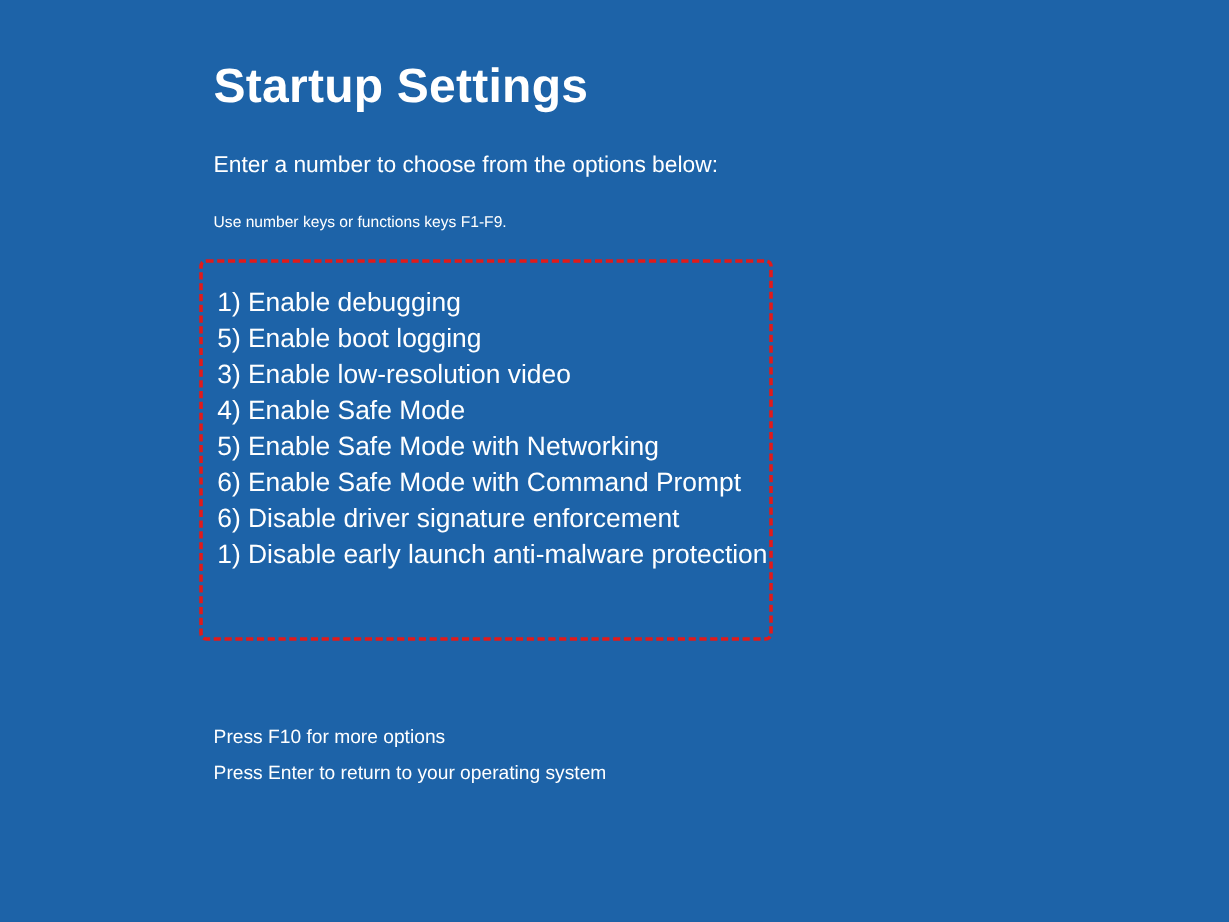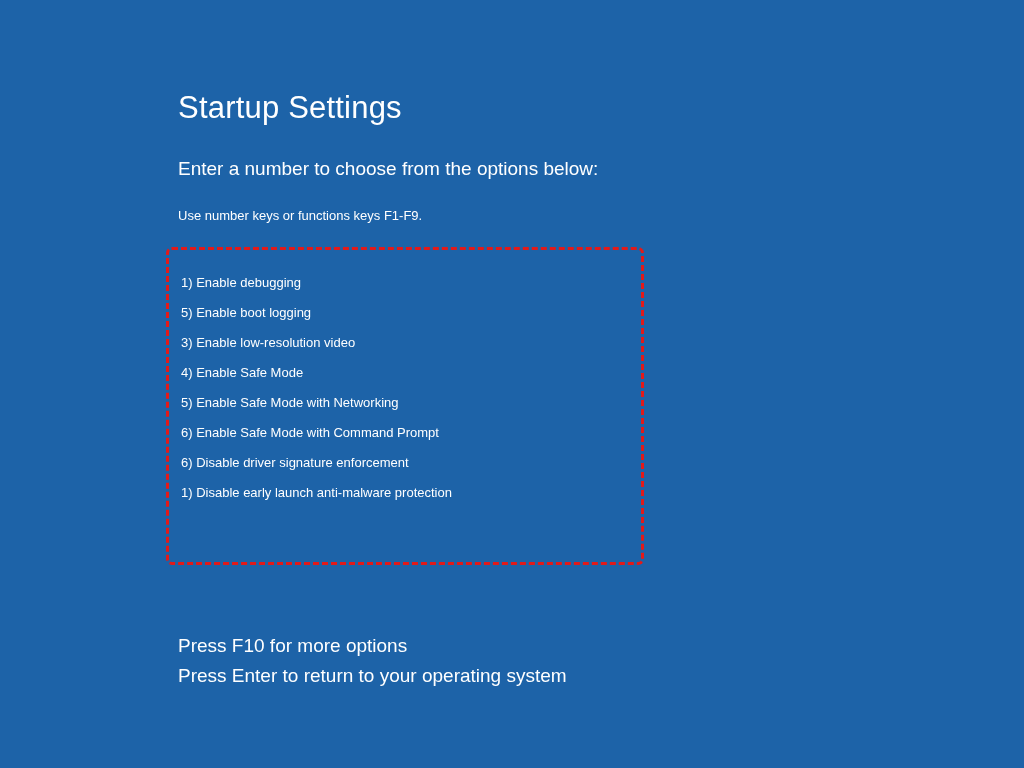--- a/index.html
+++ b/index.html
@@ -10,56 +10,55 @@
       font-family: "Segoe UI Light", "Segoe UI", -apple-system, Helvetica, Arial, sans-serif;
       background: #1d63a8;
       color: #ffffff;
       -webkit-font-smoothing: antialiased;
     }
     .container {
       position: relative;
       padding: 50px 0 0 178px;
     }
     .title {
-      font-size: 31px;
-      font-weight: 400;
+      font-size: 40px;
+      font-weight: 700;
       letter-spacing: 0.2px;
       margin-bottom: 32px;
-      margin-top: 40px;
     }
     .prompt {
       font-size: 19px;
       font-weight: 400;
       margin-bottom: 28px;
     }
     .hint {
       font-size: 13px;
       font-weight: 400;
       margin-bottom: 24px;
     }
     .options-box {
       position: relative;
       left: -12px;
       width: 478px;
       border: 3px dashed #e21a1a;
       border-radius: 6px;
       padding: 18px 8px 54px 8px;
     }
     .option {
-      font-size: 13px;
+      font-size: 22px;
       font-weight: 400;
       line-height: 30px;
       padding-left: 4px;
       white-space: nowrap;
     }
     .footer {
       margin-top: 66px;
     }
     .footer-line {
-      font-size: 19px;
+      font-size: 16px;
       font-weight: 400;
       line-height: 30px;
     }
   </style>
 </head>
 <body>
 
 <div class="container">
   <h1 class="title">Startup Settings</h1>
   <div class="prompt">Enter a number to choose from the options below:</div>

